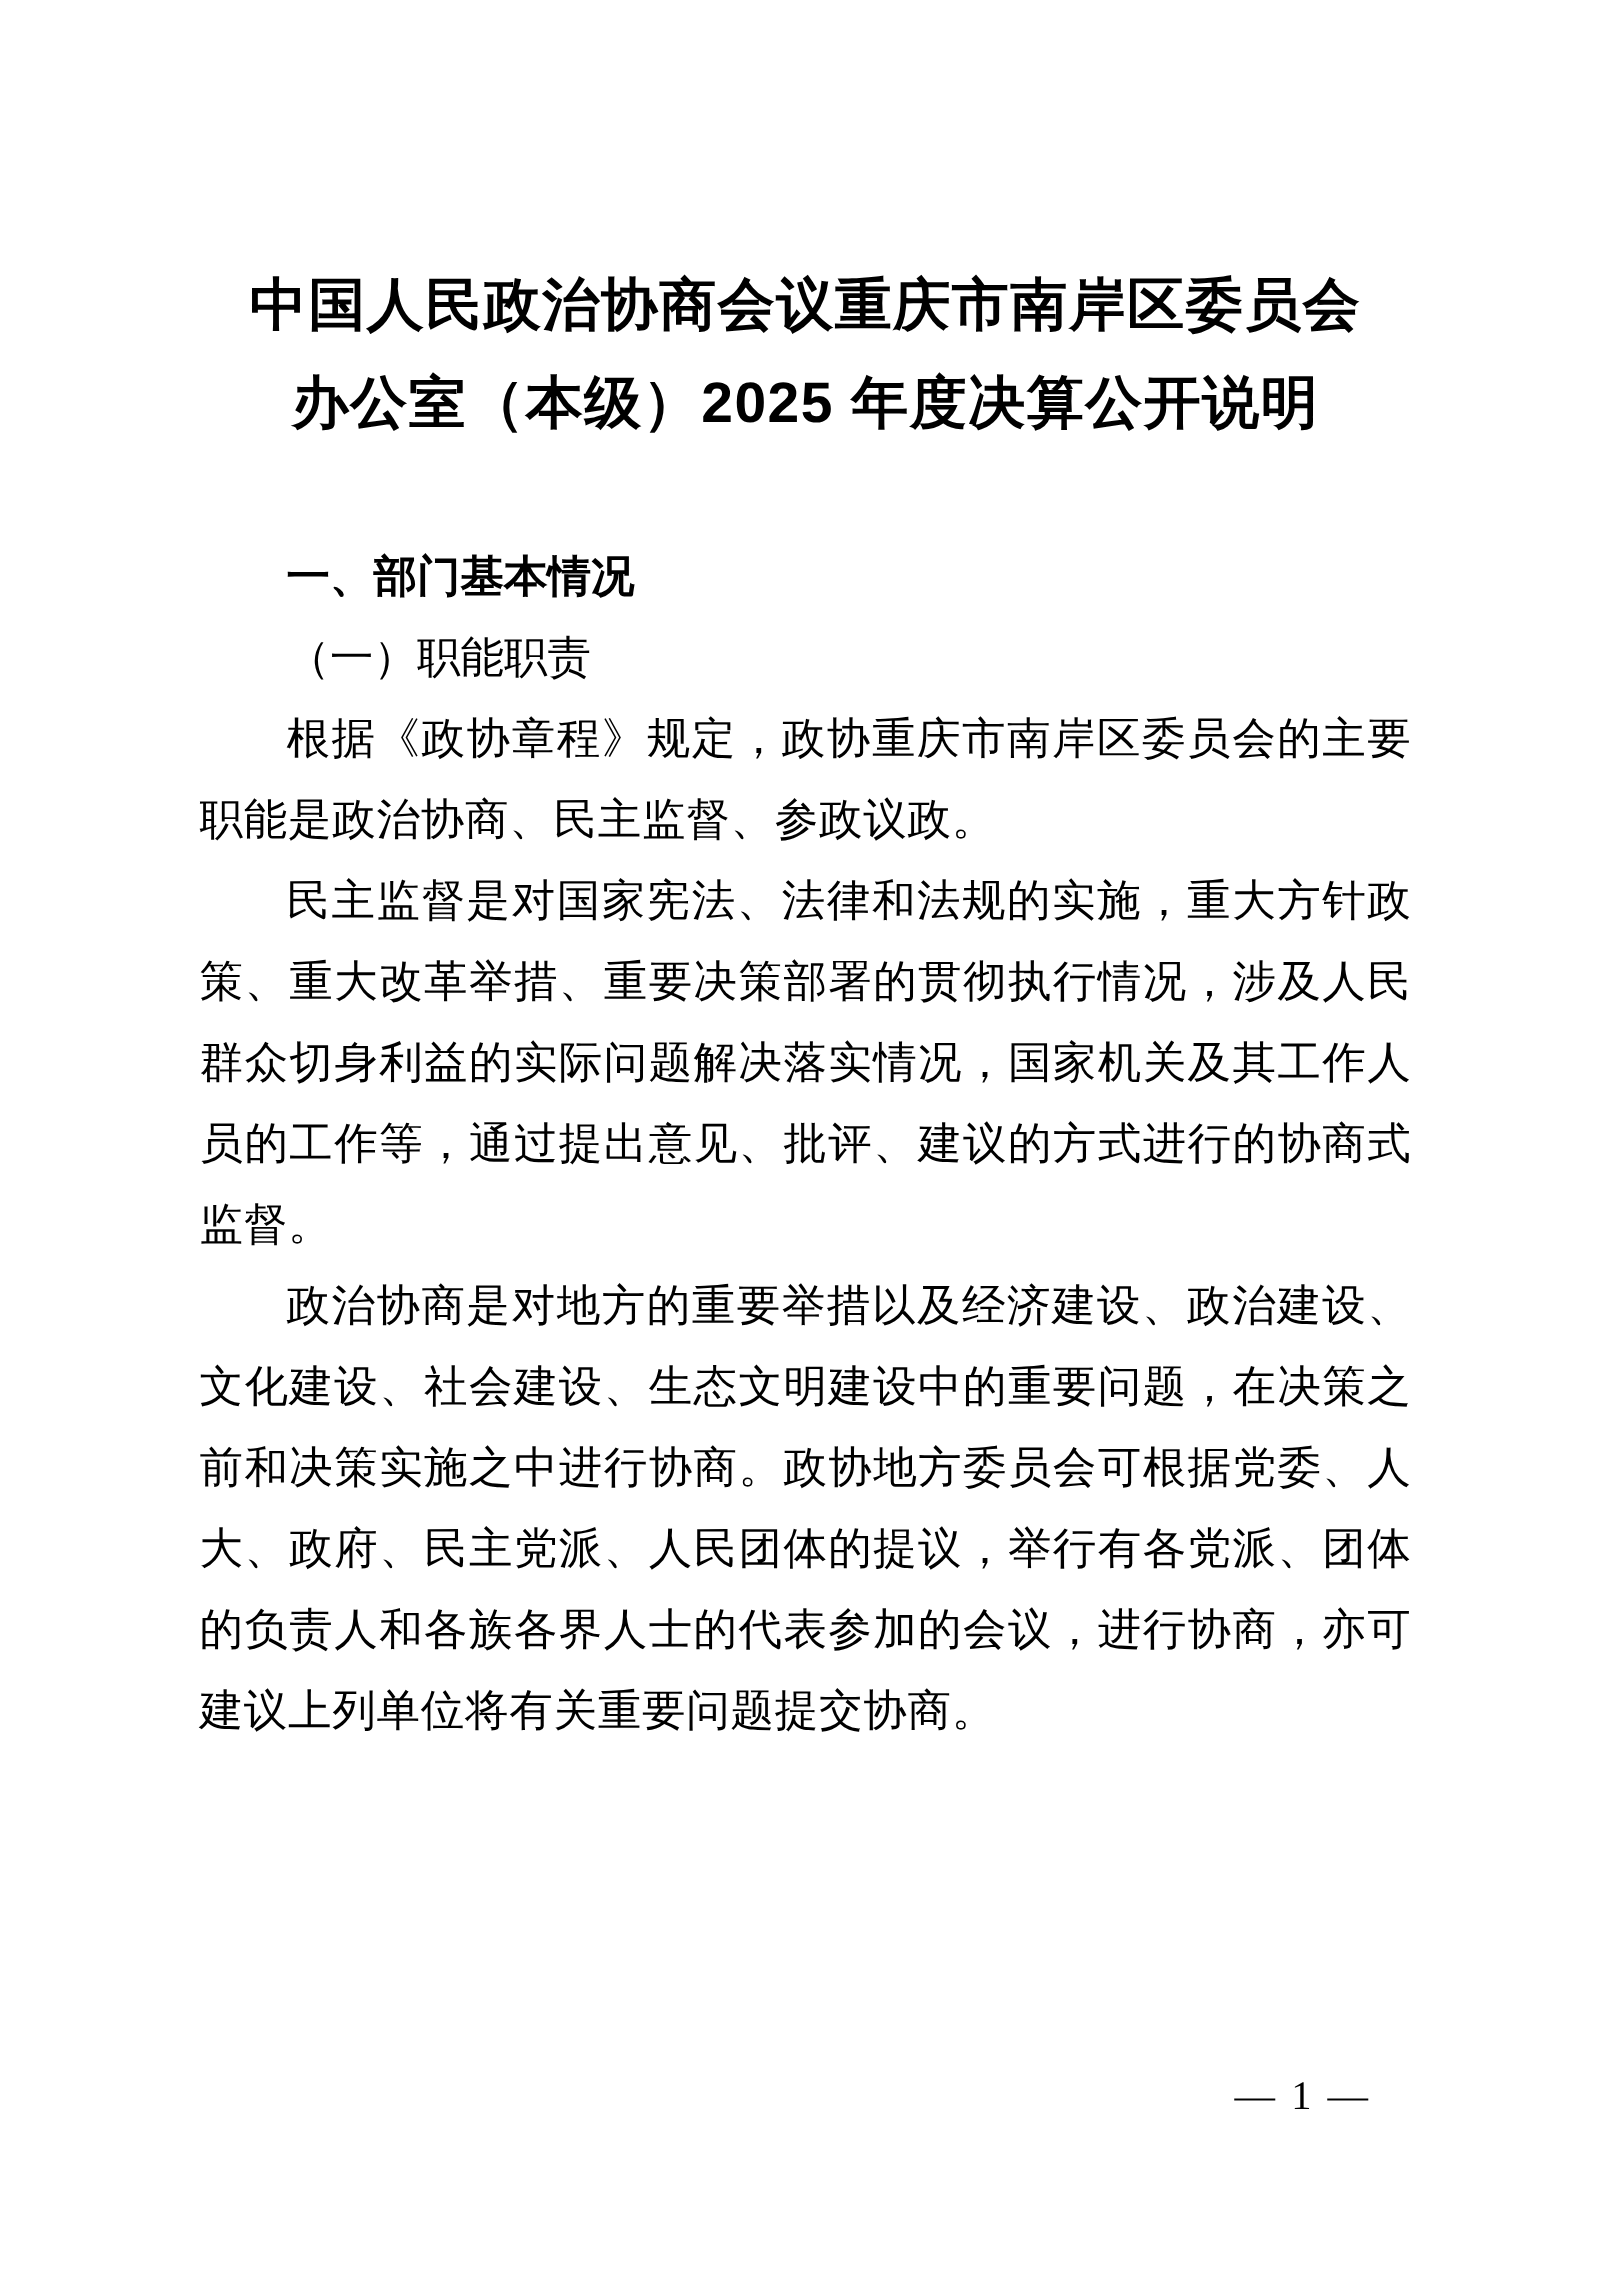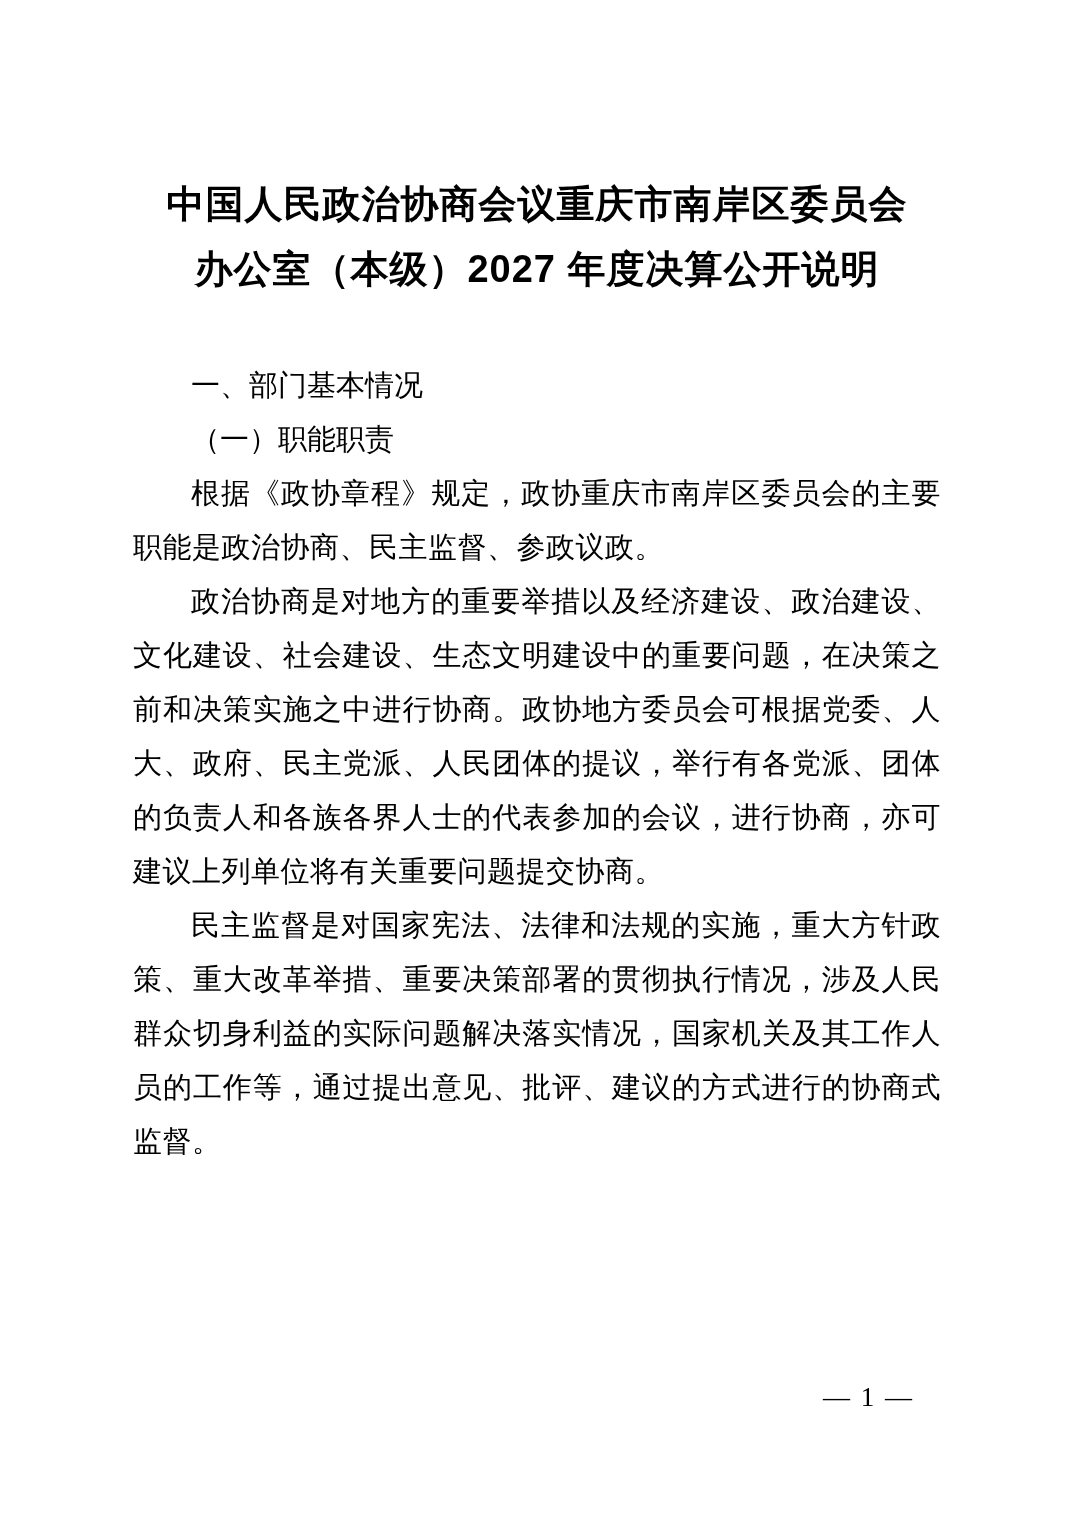--- a/index.html
+++ b/index.html
@@ -21,21 +21,21 @@
     text-align: center;
     font-family: "Liberation Sans", "DejaVu Sans", sans-serif;
     font-weight: bold;
     font-size: 38px;
     line-height: 65px;
     letter-spacing: 1px;
   }
   .section-heading {
     margin-top: 56px;
     font-family: "Liberation Sans", "DejaVu Sans", sans-serif;
-    font-weight: normal;
+    font-weight: bold;
     font-size: 29px;
     line-height: 54px;
     text-indent: 2em;
   }
   .subsection-heading {
     font-size: 29px;
     line-height: 54px;
     text-indent: 2em;
     font-weight: normal;
   }
@@ -57,31 +57,31 @@
   }
 </style>
 </head>
 <body>
 
 <div class="page">
   <div class="content">
 
     <h1 class="doc-title">
       <span style="display:block">中国人民政治协商会议重庆市南岸区委员会</span>
-      <span style="display:block">办公室（本级）2027 年度决算公开说明</span>
+      <span style="display:block">办公室（本级）2025 年度决算公开说明</span>
     </h1>
 
     <h2 class="section-heading">一、部门基本情况</h2>
 
     <h3 class="subsection-heading">（一）职能职责</h3>
 
     <p class="body-paragraph">根据《政协章程》规定，政协重庆市南岸区委员会的主要职能是政治协商、民主监督、参政议政。</p>
 
+    <p class="body-paragraph">民主监督是对国家宪法、法律和法规的实施，重大方针政策、重大改革举措、重要决策部署的贯彻执行情况，涉及人民群众切身利益的实际问题解决落实情况，国家机关及其工作人员的工作等，通过提出意见、批评、建议的方式进行的协商式监督。</p>
+
     <p class="body-paragraph">政治协商是对地方的重要举措以及经济建设、政治建设、文化建设、社会建设、生态文明建设中的重要问题，在决策之前和决策实施之中进行协商。政协地方委员会可根据党委、人大、政府、民主党派、人民团体的提议，举行有各党派、团体的负责人和各族各界人士的代表参加的会议，进行协商，亦可建议上列单位将有关重要问题提交协商。</p>
-
-    <p class="body-paragraph">民主监督是对国家宪法、法律和法规的实施，重大方针政策、重大改革举措、重要决策部署的贯彻执行情况，涉及人民群众切身利益的实际问题解决落实情况，国家机关及其工作人员的工作等，通过提出意见、批评、建议的方式进行的协商式监督。</p>
 
 
 
   </div>
 
   <div class="page-number">— 1 —</div>
 </div>
 
 </body></html>

